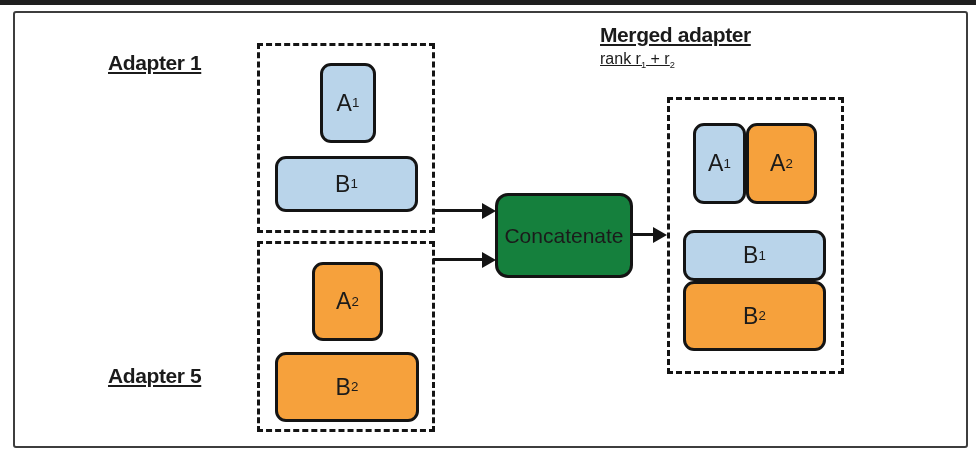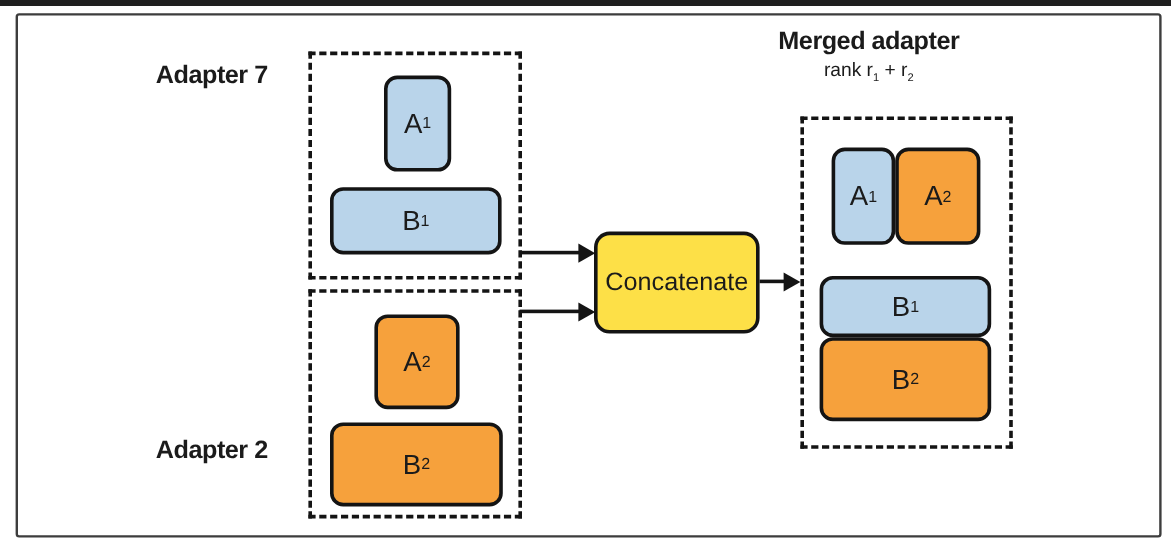--- a/index.html
+++ b/index.html
@@ -47,39 +47,39 @@
     color: #1b1b1b;
   }
   .block sub, .rank sub {
     font-size: 0.58em;
     line-height: 0;
     vertical-align: sub;
   }
   .fill-blue { background: #b9d4ea; }
   .fill-orange { background: #f6a13c; }
 
-  .side-label { text-align: center; }
+  .side-label { text-align: left; text-decoration: underline; }
   .side-label .title {
     font-weight: bold;
     font-size: 21px;
     line-height: 25px;
     letter-spacing: -0.4px;
     white-space: nowrap;
   }
   .side-label .rank {
     font-size: 16px;
     line-height: 23px;
     white-space: nowrap;
   }
 
   .concat-box {
     border: 3px solid #141414;
     border-radius: 13px;
     box-sizing: border-box;
-    background: #fde047;
+    background: #15803d;
     display: flex;
     align-items: center;
     justify-content: center;
     font-size: 21px;
     white-space: nowrap;
   }
 
   .hline { background: #141414; height: 3px; }
   .arrowhead {
     width: 0; height: 0;
@@ -91,21 +91,21 @@
 </head>
 <body>
 
 <div id="canvas">
 
   <div class="abs top-rule"></div>
 
   <div class="abs frame"></div>
 
   <div class="abs side-label" style="left:108px; top:50px; width:137px;">
-    <div class="title">Adapter 7</div>
+    <div class="title">Adapter 1</div>
   </div>
 
   <div class="abs dashed-box" style="left:257px; top:43px; width:178px; height:190px;"></div>
   <div class="abs block fill-blue" style="left: 320px; top: 63px; width: 56px; height: 80px; background: rgb(185, 212, 234);">
       <span>A</span>
       <sub>1</sub>
     </div>
   <div class="abs block fill-blue" style="left: 275px; top: 156px; width: 143px; height: 56px; background: rgb(185, 212, 234);">
       <span>B</span>
       <sub>1</sub>
@@ -115,21 +115,21 @@
   <div class="abs block fill-orange" style="left: 312px; top: 262px; width: 71px; height: 79px; background: rgb(246, 161, 60);">
       <span>A</span>
       <sub>2</sub>
     </div>
   <div class="abs block fill-orange" style="left: 275px; top: 352px; width: 144px; height: 70px; background: rgb(246, 161, 60);">
       <span>B</span>
       <sub>2</sub>
     </div>
 
   <div class="abs side-label" style="left:108px; top:363px; width:137px;">
-    <div class="title">Adapter 2</div>
+    <div class="title">Adapter 5</div>
   </div>
 
   <div>
     <div class="abs hline" style="left:433px; top:209px; width:51px;"></div>
     <div class="abs arrowhead" style="left:482px; top:203px;"></div>
   </div>
 
   <div>
     <div class="abs hline" style="left:433px; top:258px; width:51px;"></div>
     <div class="abs arrowhead" style="left:482px; top:252px;"></div>

